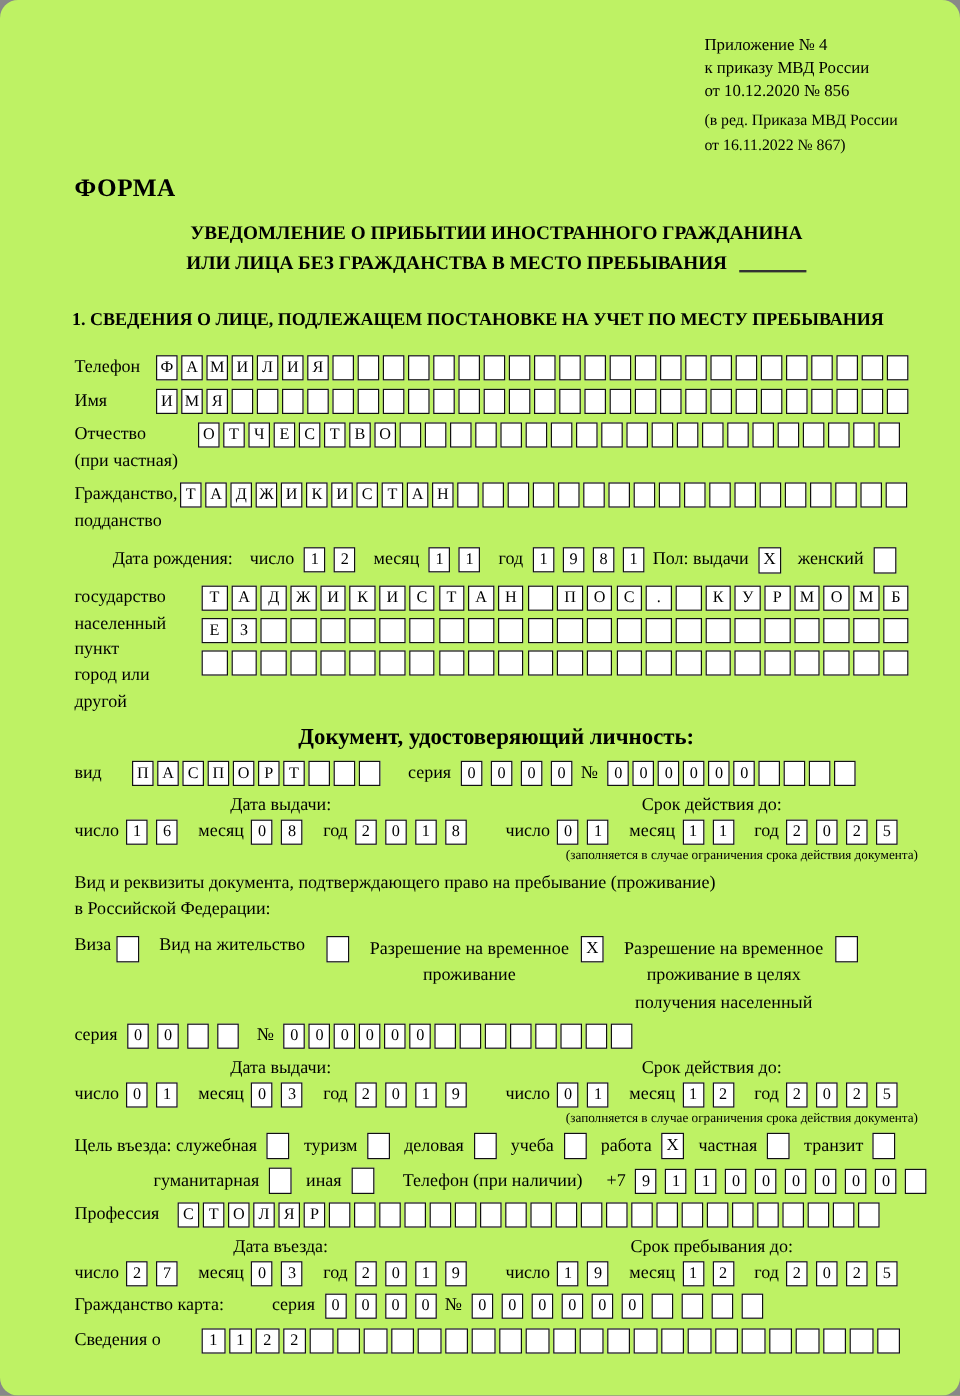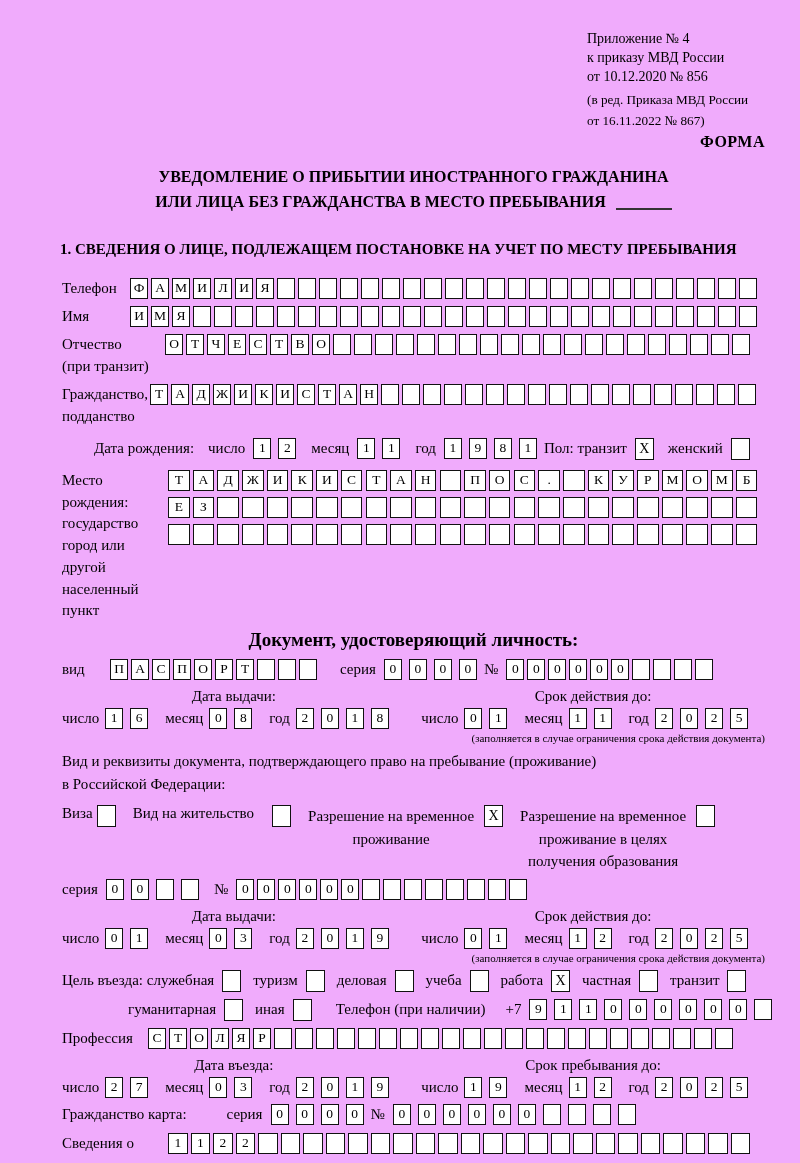--- a/index.html
+++ b/index.html
@@ -1,24 +1,24 @@
 <!DOCTYPE html>
 <html><head>
 <meta charset="utf-8">
 <style>
   html,body{margin:0;padding:0;background:#888;}
   .page{
-    width:800px;height:1163px;background:#f0abfc;box-sizing:border-box;
+    width:800px;height:1163px;background:#bef264;box-sizing:border-box;
     padding:30px 35px 0 62px;color:#000;
     font-family:"Liberation Serif","DejaVu Serif",serif;font-size:15px;
-    position:relative;overflow:hidden;
+    position:relative;overflow:hidden;border-radius:15px;
   }
   .hdr{width:178px;margin-left:auto;line-height:1.35;font-size:14px;}
   .hdr .note{font-size:13.2px;margin-top:4px;}
-  .forma{text-align:right;font-weight:bold;font-size:16px;margin-top:3px;letter-spacing:.5px;}
+  .forma{font-weight:bold;font-size:21px;margin-top:14px;letter-spacing:.5px;}
   .title{text-align:center;font-weight:bold;font-size:16px;line-height:1.55;margin-top:14px;}
   .uline{display:inline-block;width:56px;border-bottom:2.5px solid #333;margin-left:10px;transform:translateY(3px);}
   .sect{font-weight:bold;font-size:15px;margin:26px 0 20px -2px;white-space:nowrap;}
   .row{display:flex;align-items:center;margin-bottom:7px;}
   .row.top{align-items:flex-start;}
   .flabel{white-space:nowrap;}
   .lblcol{line-height:1.45;flex:none;}
   .w68{width:68px;flex:none;}
   .w103{width:103px;flex:none;}
   .w88{width:88px;flex:none;}
@@ -143,21 +143,21 @@
         <span class="cbox"></span>
         <span class="cbox"></span>
         <span class="cbox"></span>
         <span class="cbox"></span>
       </div>
   </div>
 
   <div class="row top">
     <div class="lblcol w103">
       <div>Отчество</div>
-      <div>(при транзит)</div>
+      <div>(при частная)</div>
     </div>
     <div class="boxes">
         <span class="cbox">О</span>
         <span class="cbox">Т</span>
         <span class="cbox">Ч</span>
         <span class="cbox">Е</span>
         <span class="cbox">С</span>
         <span class="cbox">Т</span>
         <span class="cbox">В</span>
         <span class="cbox">О</span>
@@ -234,32 +234,31 @@
         <span class="cbox">1</span>
         <span class="cbox">1</span>
       </span>
     <span class="flabel mr8">год</span>
     <span class="boxes g5">
         <span class="cbox">1</span>
         <span class="cbox">9</span>
         <span class="cbox">8</span>
         <span class="cbox">1</span>
       </span>
-    <span class="flabel mr8">Пол: транзит</span>
+    <span class="flabel mr8">Пол: выдачи</span>
     <span class="cbox check mr14">X</span>
     <span class="flabel mr8">женский</span>
     <span class="cbox check"></span>
   </div>
 
   <div class="row top" style="margin-top:10px;">
     <div class="lblcol w106">
-      <div>Место рождения:</div>
       <div>государство</div>
+      <div>населенный пункт</div>
       <div>город или другой</div>
-      <div>населенный пункт</div>
     </div>
     <div>
       <div class="boxes wide mb6">
           <span class="cbox">Т</span>
           <span class="cbox">А</span>
           <span class="cbox">Д</span>
           <span class="cbox">Ж</span>
           <span class="cbox">И</span>
           <span class="cbox">К</span>
           <span class="cbox">И</span>
@@ -440,21 +439,21 @@
       <span class="optml">
         <div>Разрешение на временное</div>
         <div>проживание</div>
       </span>
       <span class="cbox check">X</span>
     </span>
     <span class="opt" style="margin-right:0;">
       <span class="optml">
         <div>Разрешение на временное</div>
         <div>проживание в целях</div>
-        <div>получения образования</div>
+        <div>получения населенный</div>
       </span>
       <span class="cbox check"></span>
     </span>
   </div>
 
   <div class="row" style="margin-top:2px;">
     <span class="flabel mr8">серия</span>
     <span class="boxes g5">
         <span class="cbox">0</span>
         <span class="cbox">0</span>

